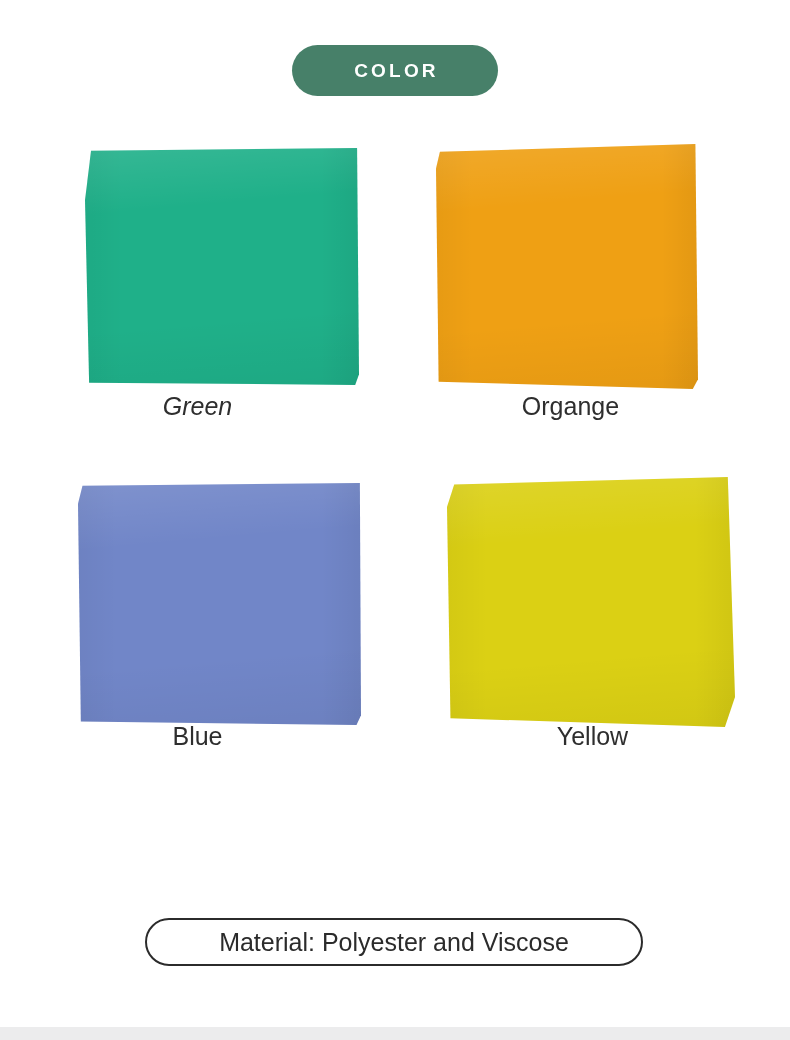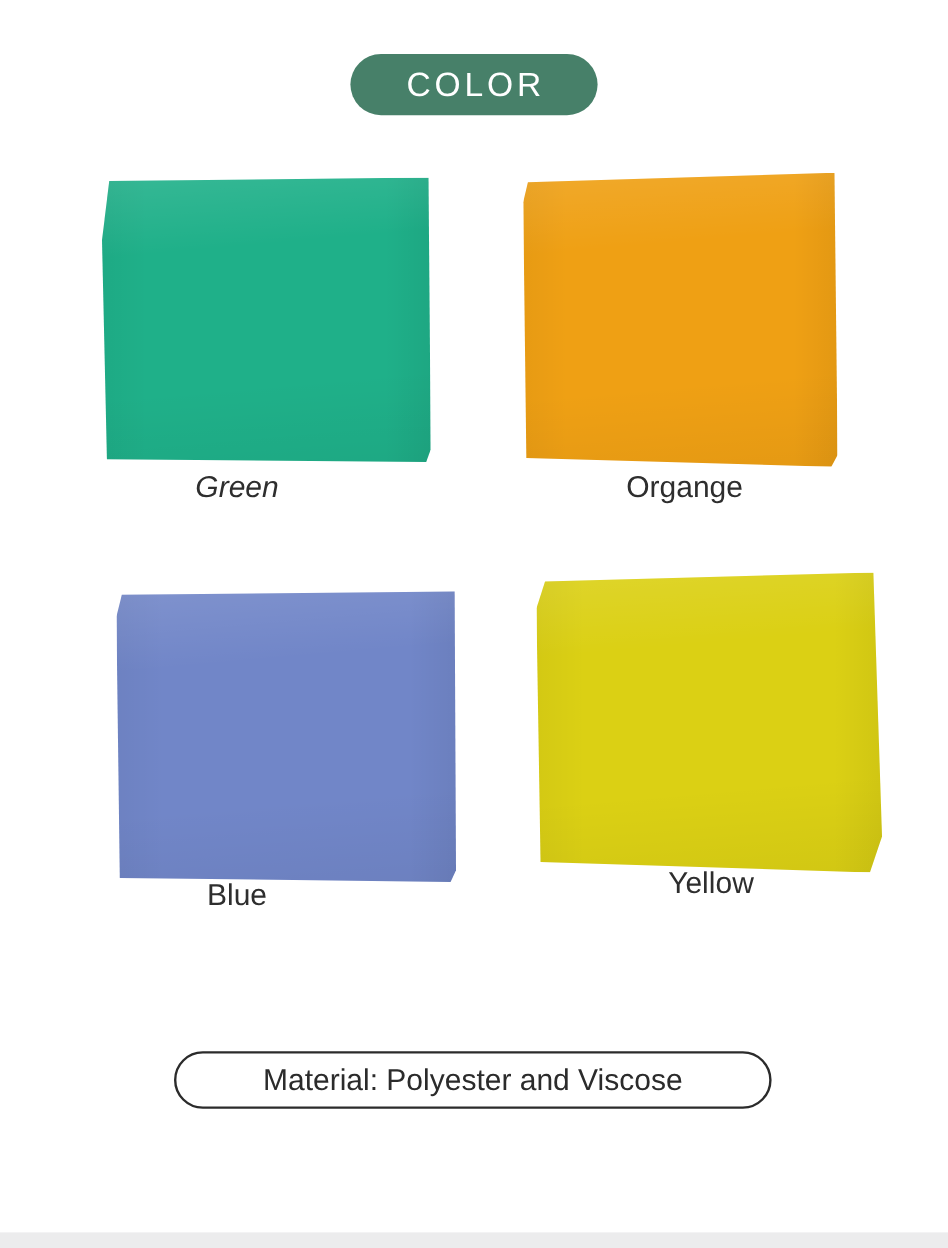--- a/index.html
+++ b/index.html
@@ -39,42 +39,42 @@
     width: 206px;
     height: 51px;
     background: #478069;
     border-radius: 26px;
     display: flex;
     align-items: center;
     justify-content: center;
   }
   .title-badge-label {
     color: #ffffff;
-    font-size: 28px;
-    font-weight: 400;
+    font-size: 19px;
+    font-weight: 700;
     letter-spacing: 3.2px;
     line-height: 1;
     padding-left: 3px;
   }
 
   
   .swatch-grid {
     position: absolute;
     left: 0;
     top: 130px;
     width: 790px;
     height: 720px;
   }
   .swatch-cell {
     position: absolute;
     width: 395px;
   }
   .cell-green  { left: 0px;   top: 0px;   }
   .cell-orange { left: 373px; top: 0px;   }
-  .cell-blue   { left: 0px;   top: 340px; padding-left: 19px; }
+  .cell-blue   { left: 0px;   top: 330px; }
   .cell-yellow { left: 395px; top: 330px; }
 
   .cloth-wrap {
     position: relative;
     width: 395px;
     height: 255px;
   }
 
   
   .cloth {
@@ -131,21 +131,21 @@
   }
   .cap-green  { padding-right: 168px; font-style: italic; }
   .cap-orange { padding-right: 26px;  }
   .cap-blue   { padding-right: 142px; }
   .cap-yellow { padding-right: 20px;  }
 
   
   .material-area {
     position: absolute;
     left: 0;
-    top: 862px;
+    top: 904px;
     width: 790px;
     height: 82px;
   }
   .material-pill {
     position: absolute;
     left: 145px;
     top: 14px;
     width: 498px;
     height: 48px;
     border: 2px solid #2b2b2b;

